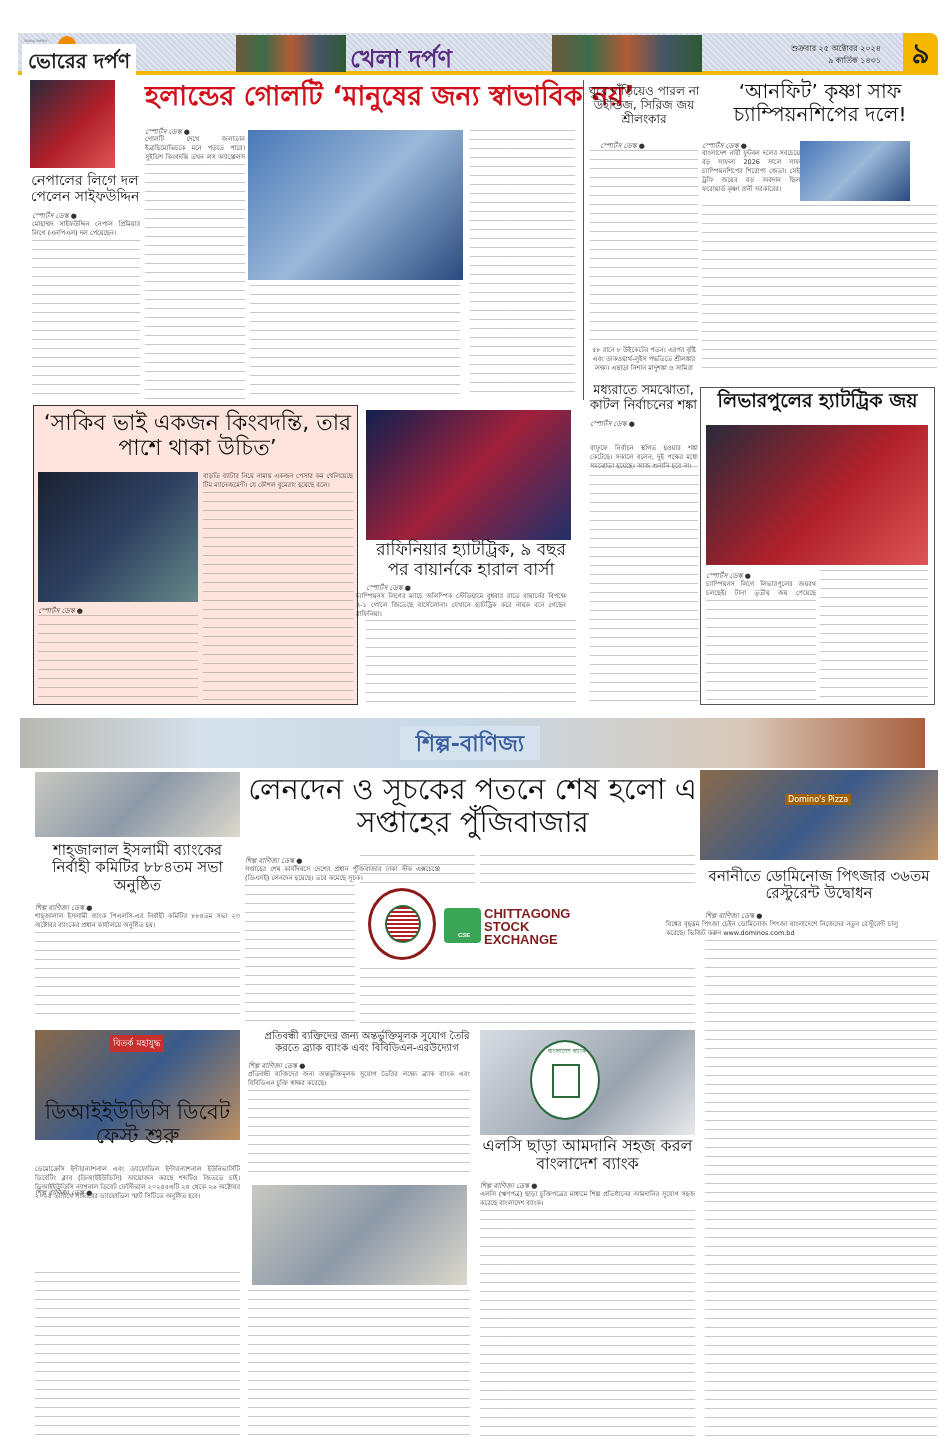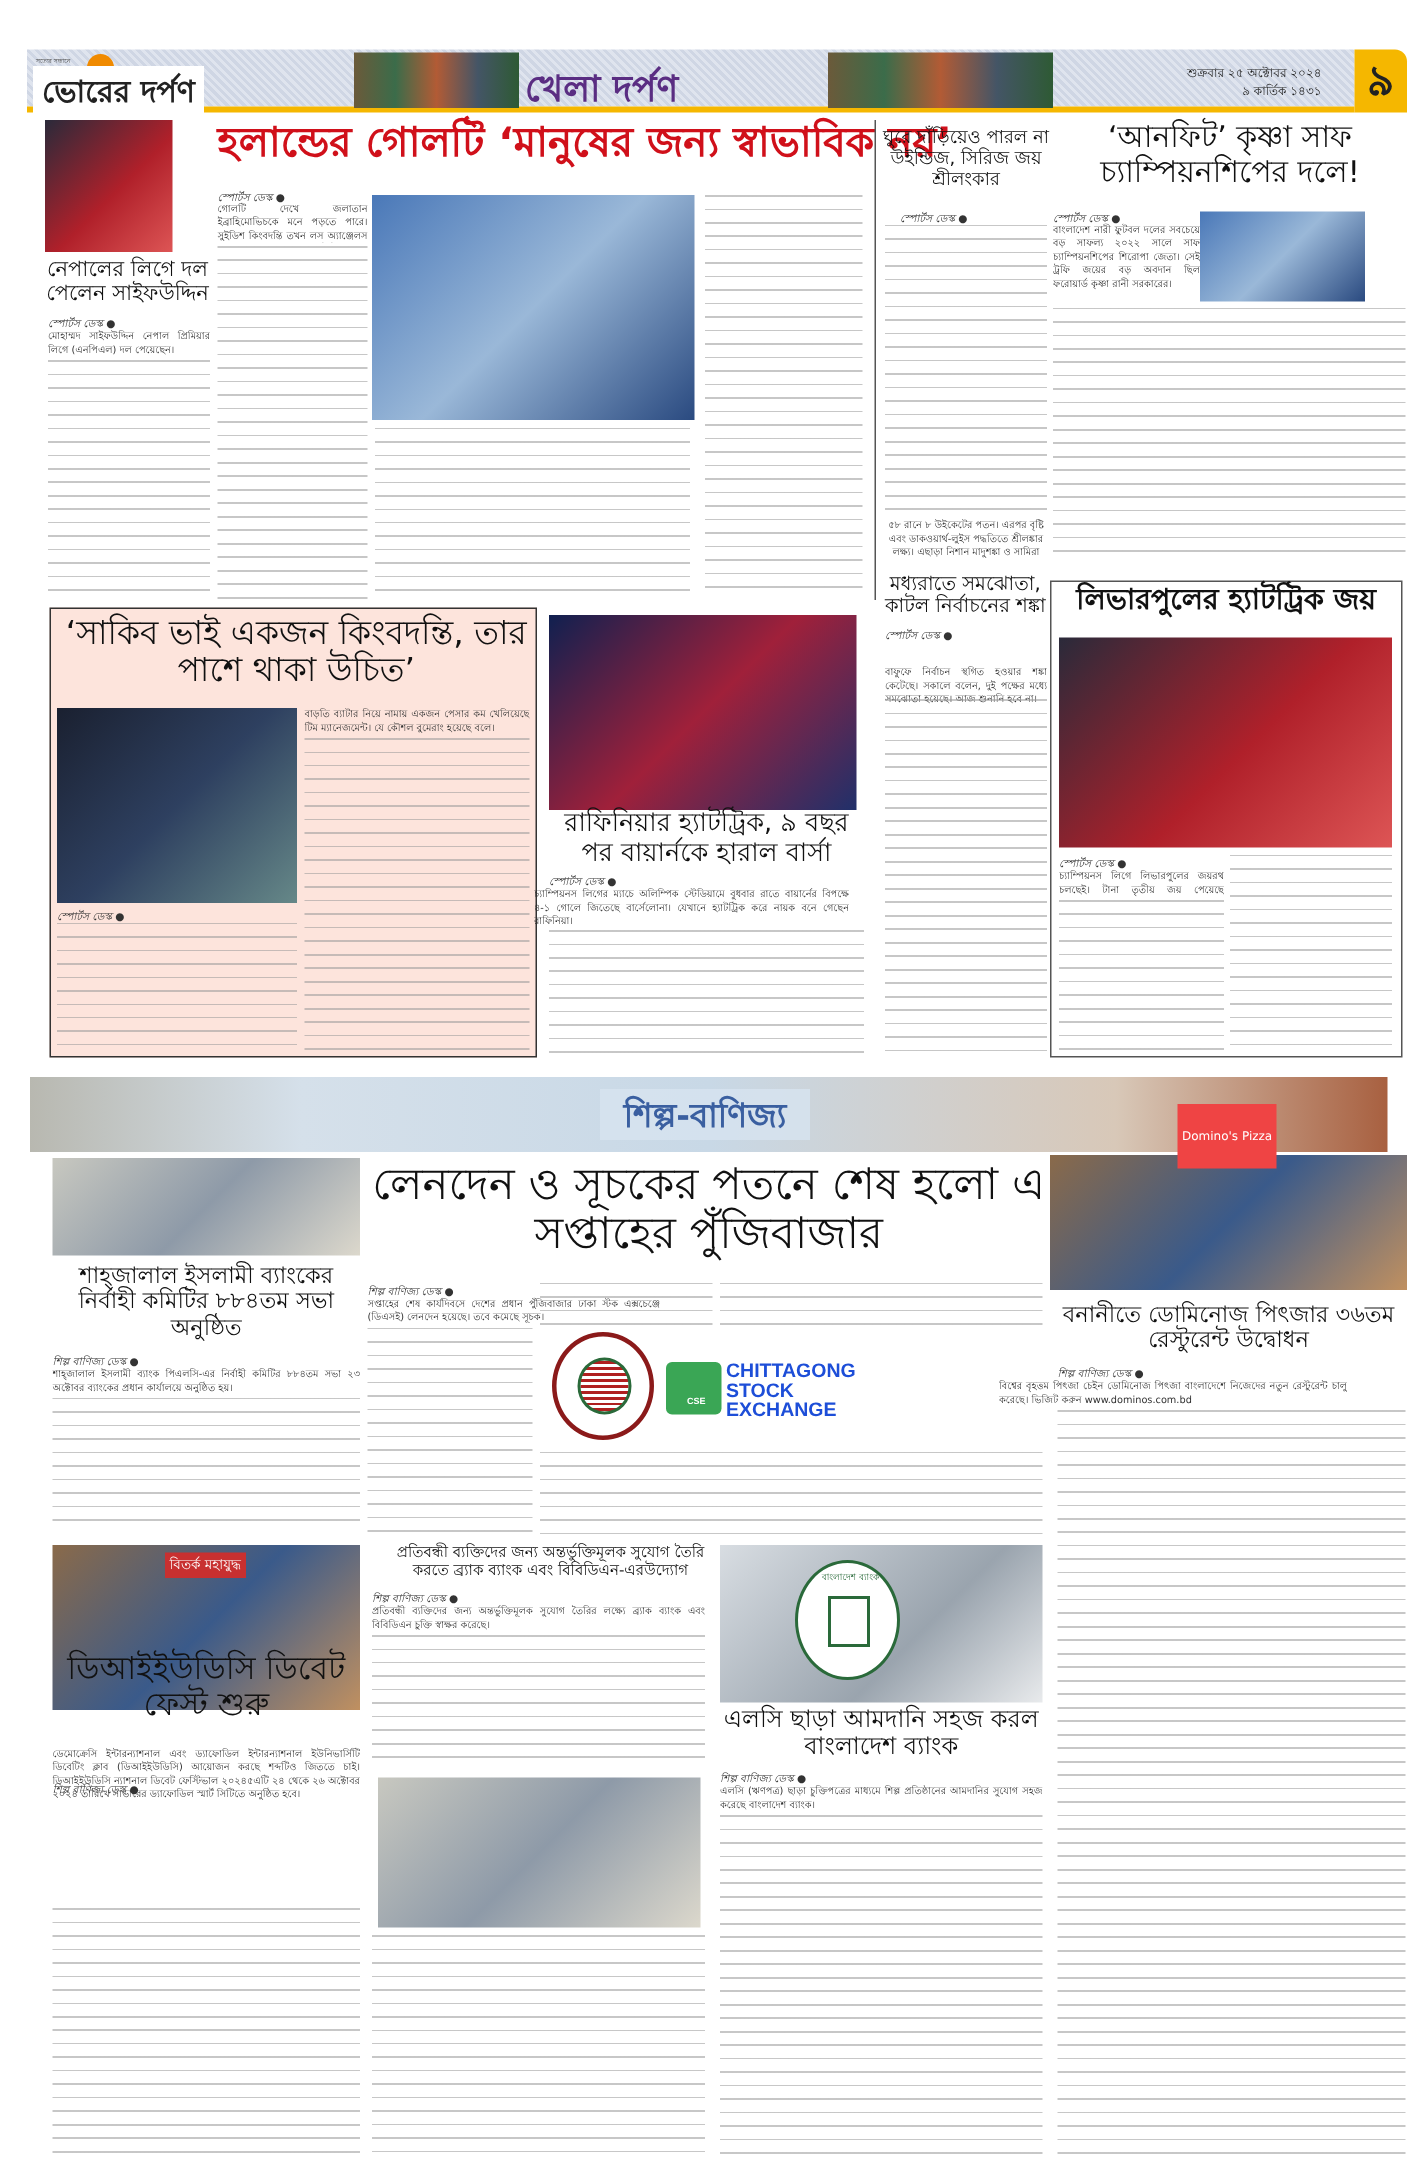--- a/index.html
+++ b/index.html
@@ -23,21 +23,21 @@
 .hl{font-weight:bold;line-height:1.15;text-align:center;color:#111}
 .hl.red{color:#d0101a}
 .desk{font-size:7px;font-style:italic;color:#333}
 .body{font-size:6.5px;line-height:9px;color:#333;text-align:justify;overflow:hidden}
 .lines{background:repeating-linear-gradient(180deg,#999 0 1px,transparent 1px 9px);opacity:.55}
 .rule{background:#555}
 .pinkbox{background:#fde4dc;border:1px solid #333}
 .biz-banner{left:20px;top:718px;width:905px;height:50px;background:linear-gradient(90deg,#b8b8b0,#d5e0ea 20%,#c8d8e6 50%,#d8c8b8 80%,#a86040)}
 .biz-title{left:400px;top:726px;width:140px;height:34px;font-size:22px;color:#3a5fa0;font-weight:bold;text-align:center;background:rgba(215,228,240,.8)}
 .cse-box{background:#3aa655;border-radius:4px}
-.cse-text{color:#1d4ed8;font-weight:bold;font-family:"Liberation Sans",sans-serif;font-size:13px;line-height:13px}
+.cse-text{color:#7f1d1d;font-weight:bold;font-family:"Liberation Sans",sans-serif;font-size:13px;line-height:13px}
 .dse{border:3px solid #8b1a1a;border-radius:50%;background:#fff}
 .dse-inner{border:2px solid #2a6a3a;border-radius:50%}
 .bb{border:2px solid #2a6a3a;border-radius:50%;background:#fff}
 </style>
 </head>
 <body>
 
 <div class="abs masthead"></div>
 <div class="abs logo-sun"></div>
 <div class="abs" style="left:24px;top:38px;font-size:4px;color:#555">সত্যের সন্ধানে</div>
@@ -66,21 +66,21 @@
 <div class="abs lines" style="left:470px;top:130px;width:105px;height:270px"></div>
 <div class="abs rule" style="left:583px;top:80px;width:1px;height:320px"></div>
 
 <div class="abs hl" style="left:588px;top:85px;width:112px;font-size:12px;font-weight:normal">ঘুরে দাঁড়িয়েও পারল না উইন্ডিজ, সিরিজ জয় শ্রীলংকার</div>
 <div class="abs desk" style="left:600px;top:140px">স্পোর্টস ডেস্ক ●</div>
 <div class="abs lines" style="left:590px;top:150px;width:108px;height:195px"></div>
 <div class="abs body" style="left:590px;top:346px;width:108px;height:27px;text-align:center">৫৮ রানে ৮ উইকেটের পতন। এরপর বৃষ্টি এবং ডাকওয়ার্থ-লুইস পদ্ধতিতে শ্রীলঙ্কার লক্ষ্য। এছাড়া নিশান মাদুশঙ্কা ও সামিরা সামারাবিক্রমা ৩৮ রান করে করেন।</div>
 
 <div class="abs hl" style="left:705px;top:80px;width:230px;font-size:20px;font-weight:normal">‘আনফিট’ কৃষ্ণা সাফ চ্যাম্পিয়নশিপের দলে!</div>
 <div class="abs desk" style="left:702px;top:140px">স্পোর্টস ডেস্ক ●</div>
-<div class="abs body" style="left:702px;top:149px;width:98px;height:54px">বাংলাদেশ নারী ফুটবল দলের সবচেয়ে বড় সাফল্য ২০২২ সালে সাফ চ্যাম্পিয়নশিপের শিরোপা জেতা। সেই ট্রফি জয়ের বড় অবদান ছিল ফরোয়ার্ড কৃষ্ণা রানী সরকারের।</div>
+<div class="abs body" style="left:702px;top:149px;width:98px;height:54px">বাংলাদেশ নারী ফুটবল দলের সবচেয়ে বড় সাফল্য 2026 সালে সাফ চ্যাম্পিয়নশিপের শিরোপা জেতা। সেই ট্রফি জয়ের বড় অবদান ছিল ফরোয়ার্ড কৃষ্ণা রানী সরকারের।</div>
 <div class="abs photo blue" style="left:800px;top:141px;width:110px;height:60px"></div>
 <div class="abs lines" style="left:702px;top:205px;width:235px;height:165px"></div>
 
 <div class="abs pinkbox" style="left:33px;top:405px;width:325px;height:300px"></div>
 <div class="abs hl" style="left:40px;top:410px;width:315px;font-size:22px;font-weight:normal">‘সাকিব ভাই একজন কিংবদন্তি, তার পাশে থাকা উচিত’</div>
 <div class="abs photo dark" style="left:38px;top:472px;width:160px;height:130px"></div>
 <div class="abs body" style="left:203px;top:472px;width:150px;height:18px">বাড়তি ব্যাটার নিয়ে নামায় একজন পেসার কম খেলিয়েছে টিম ম্যানেজমেন্ট। যে কৌশল বুমেরাং হয়েছে বলে।</div>
 <div class="abs lines" style="left:203px;top:492px;width:150px;height:210px"></div>
 <div class="abs desk" style="left:38px;top:605px">স্পোর্টস ডেস্ক ●</div>
 <div class="abs lines" style="left:38px;top:615px;width:160px;height:88px"></div>
@@ -103,21 +103,21 @@
 <div class="abs body" style="left:706px;top:580px;width:110px;height:18px">চ্যাম্পিয়নস লিগে লিভারপুলের জয়রথ চলছেই। টানা তৃতীয় জয় পেয়েছে অলরেডরা।</div>
 <div class="abs lines" style="left:706px;top:600px;width:110px;height:102px"></div>
 <div class="abs lines" style="left:820px;top:570px;width:108px;height:132px"></div>
 
 <div class="abs biz-banner"></div>
 <div class="abs biz-title">শিল্প-বাণিজ্য</div>
 
 <div class="abs photo meeting" style="left:35px;top:772px;width:205px;height:65px"></div>
 <div class="abs hl" style="left:245px;top:773px;width:455px;font-size:29px;font-weight:normal">লেনদেন ও সূচকের পতনে শেষ হলো এ সপ্তাহের পুঁজিবাজার</div>
 <div class="abs photo event" style="left:700px;top:770px;width:238px;height:90px"></div>
-<div class="abs" style="left:785px;top:736px;font-size:8px;color:#fff;background:#ef4444;padding:17px 3px">Domino's Pizza</div>
+<div class="abs" style="left:785px;top:794px;font-size:8px;color:#fff;background:#a16207;padding:1px 3px">Domino's Pizza</div>
 
 <div class="abs hl" style="left:35px;top:842px;width:205px;font-size:15px;font-weight:normal">শাহ্জালাল ইসলামী ব্যাংকের নির্বাহী কমিটির ৮৮৪তম সভা অনুষ্ঠিত</div>
 <div class="abs desk" style="left:35px;top:902px">শিল্প বাণিজ্য ডেস্ক ●</div>
 <div class="abs body" style="left:35px;top:912px;width:205px;height:18px">শাহ্জালাল ইসলামী ব্যাংক পিএলসি-এর নির্বাহী কমিটির ৮৮৪তম সভা ২৩ অক্টোবর ব্যাংকের প্রধান কার্যালয়ে অনুষ্ঠিত হয়।</div>
 <div class="abs lines" style="left:35px;top:932px;width:205px;height:90px"></div>
 
 <div class="abs desk" style="left:245px;top:855px">শিল্প বাণিজ্য ডেস্ক ●</div>
 <div class="abs body" style="left:245px;top:865px;width:195px;height:18px">সপ্তাহের শেষ কার্যদিবসে দেশের প্রধান পুঁজিবাজার ঢাকা স্টক এক্সচেঞ্জে (ডিএসই) লেনদেন হয়েছে। তবে কমেছে সূচক।</div>
 <div class="abs lines" style="left:245px;top:885px;width:110px;height:140px"></div>
 <div class="abs lines" style="left:360px;top:855px;width:115px;height:30px"></div>

